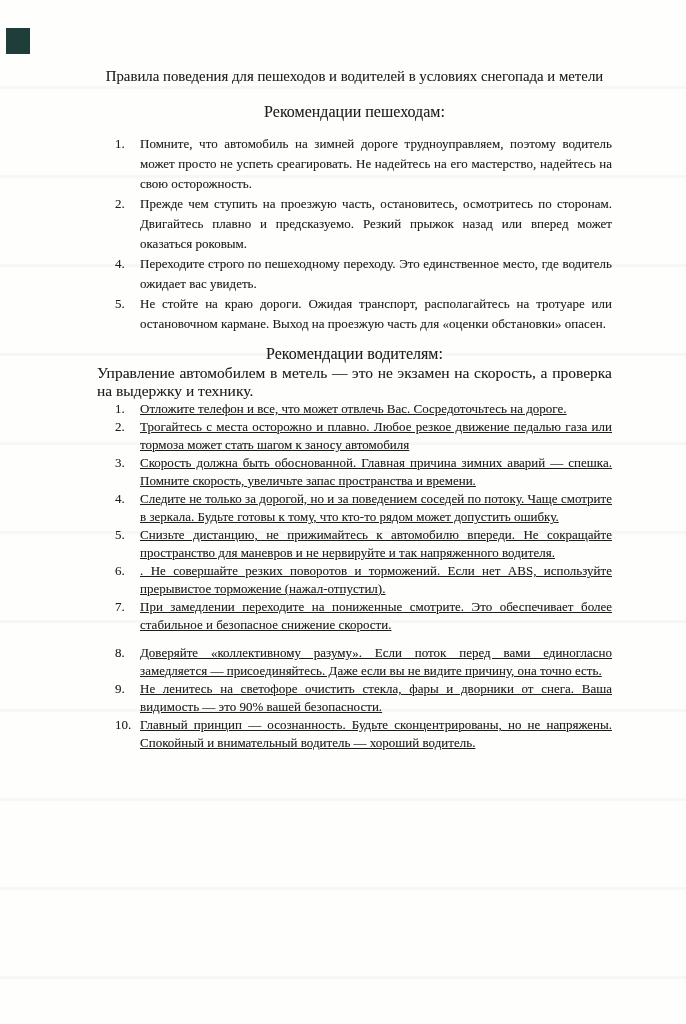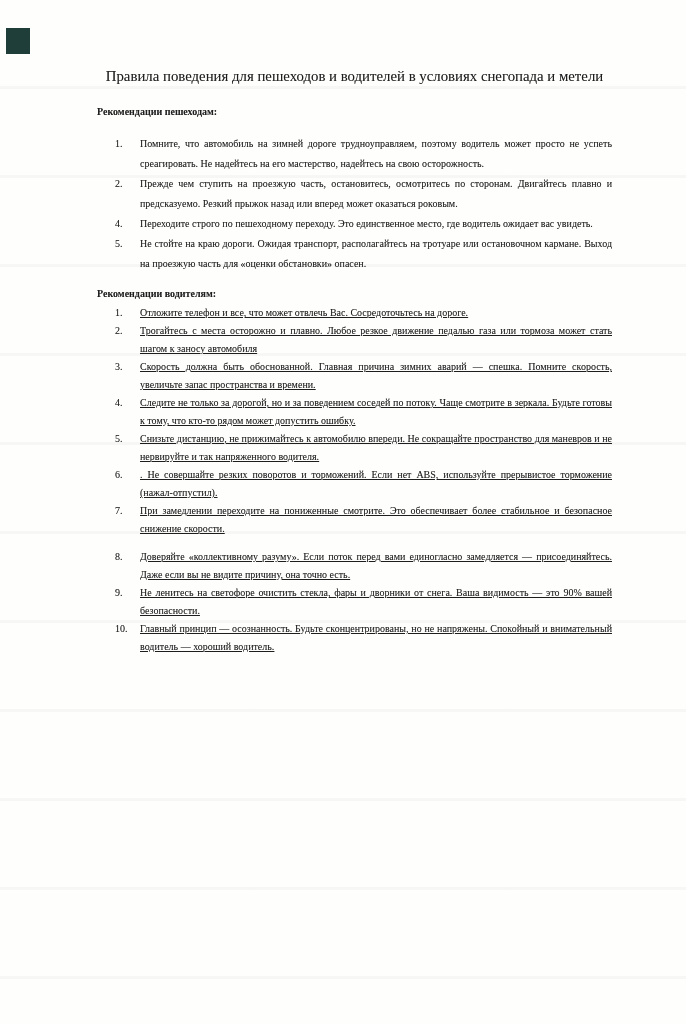--- a/index.html
+++ b/index.html
@@ -25,28 +25,28 @@
   }
   .content{
     position:absolute;left:97px;top:0;width:515px;
     text-shadow:0 0 0.5px rgba(40,40,40,0.35);
   }
   .title{
     margin-top:66px;font-size:14.8px;line-height:20px;
     text-align:center;white-space:nowrap;
   }
   .heading{
-    font-weight:bold;font-size:10px;line-height:20px;margin-top:16px;
+    font-weight:normal;font-size:16px;line-height:20px;margin-top:16px;text-align:center;
   }
   .intro{
     margin:0;font-size:15.5px;line-height:20px;text-align:justify;
   }
   .list{margin-top:12px;}
   .li{
-    font-size:10px;line-height:20px;text-align:justify;
+    font-size:13px;line-height:20px;text-align:justify;
     padding-left:43px;text-indent:-25px;
   }
   .num{display:inline-block;width:25px;text-indent:0;}
   .sec-drivers .heading{margin-top:10px;}
   .sec-drivers .intro{line-height:18px;}
   .drv-list{margin-top:0;}
   .drv-list .li{line-height:18px;text-decoration:underline;}
   .gap-top{margin-top:10px;}
 </style>
 </head>
@@ -63,20 +63,21 @@
       <div class="list ped-list">
         <div class="li"><span class="num">1.</span><span>Помните, что автомобиль на зимней дороге трудноуправляем, поэтому водитель может просто не успеть среагировать. Не надейтесь на его мастерство, надейтесь на свою осторожность.</span></div>
         <div class="li"><span class="num">2.</span><span>Прежде чем ступить на проезжую часть, остановитесь, осмотритесь по сторонам. Двигайтесь плавно и предсказуемо. Резкий прыжок назад или вперед может оказаться роковым.</span></div>
         <div class="li"><span class="num">4.</span><span>Переходите строго по пешеходному переходу. Это единственное место, где водитель ожидает вас увидеть.</span></div>
         <div class="li"><span class="num">5.</span><span>Не стойте на краю дороги. Ожидая транспорт, располагайтесь на тротуаре или остановочном кармане. Выход на проезжую часть для «оценки обстановки» опасен.</span></div>
       </div>
     </div>
 
     <div class="sec-drivers">
       <div class="heading">Рекомендации водителям:</div>
+      <p class="intro">Управление автомобилем в метель — это не экзамен на скорость, а проверка на выдержку и технику.</p>
       <div class="list drv-list">
         <div class="li"><span class="num">1.</span><span>Отложите телефон и все, что может отвлечь Вас. Сосредоточьтесь на дороге.</span></div>
         <div class="li"><span class="num">2.</span><span>Трогайтесь с места осторожно и плавно. Любое резкое движение педалью газа или тормоза может стать шагом к заносу автомобиля</span></div>
         <div class="li"><span class="num">3.</span><span>Скорость должна быть обоснованной. Главная причина зимних аварий — спешка. Помните скорость, увеличьте запас пространства и времени.</span></div>
         <div class="li"><span class="num">4.</span><span>Следите не только за дорогой, но и за поведением соседей по потоку. Чаще смотрите в зеркала. Будьте готовы к тому, что кто-то рядом может допустить ошибку.</span></div>
         <div class="li"><span class="num">5.</span><span>Снизьте дистанцию, не прижимайтесь к автомобилю впереди. Не сокращайте пространство для маневров и не нервируйте и так напряженного водителя.</span></div>
         <div class="li"><span class="num">6.</span><span>. Не совершайте резких поворотов и торможений. Если нет ABS, используйте прерывистое торможение (нажал-отпустил).</span></div>
         <div class="li"><span class="num">7.</span><span>При замедлении переходите на пониженные смотрите. Это обеспечивает более стабильное и безопасное снижение скорости.</span></div>
         <div class="li gap-top"><span class="num">8.</span><span>Доверяйте «коллективному разуму». Если поток перед вами единогласно замедляется — присоединяйтесь. Даже если вы не видите причину, она точно есть.</span></div>
         <div class="li"><span class="num">9.</span><span>Не ленитесь на светофоре очистить стекла, фары и дворники от снега. Ваша видимость — это 90% вашей безопасности.</span></div>

